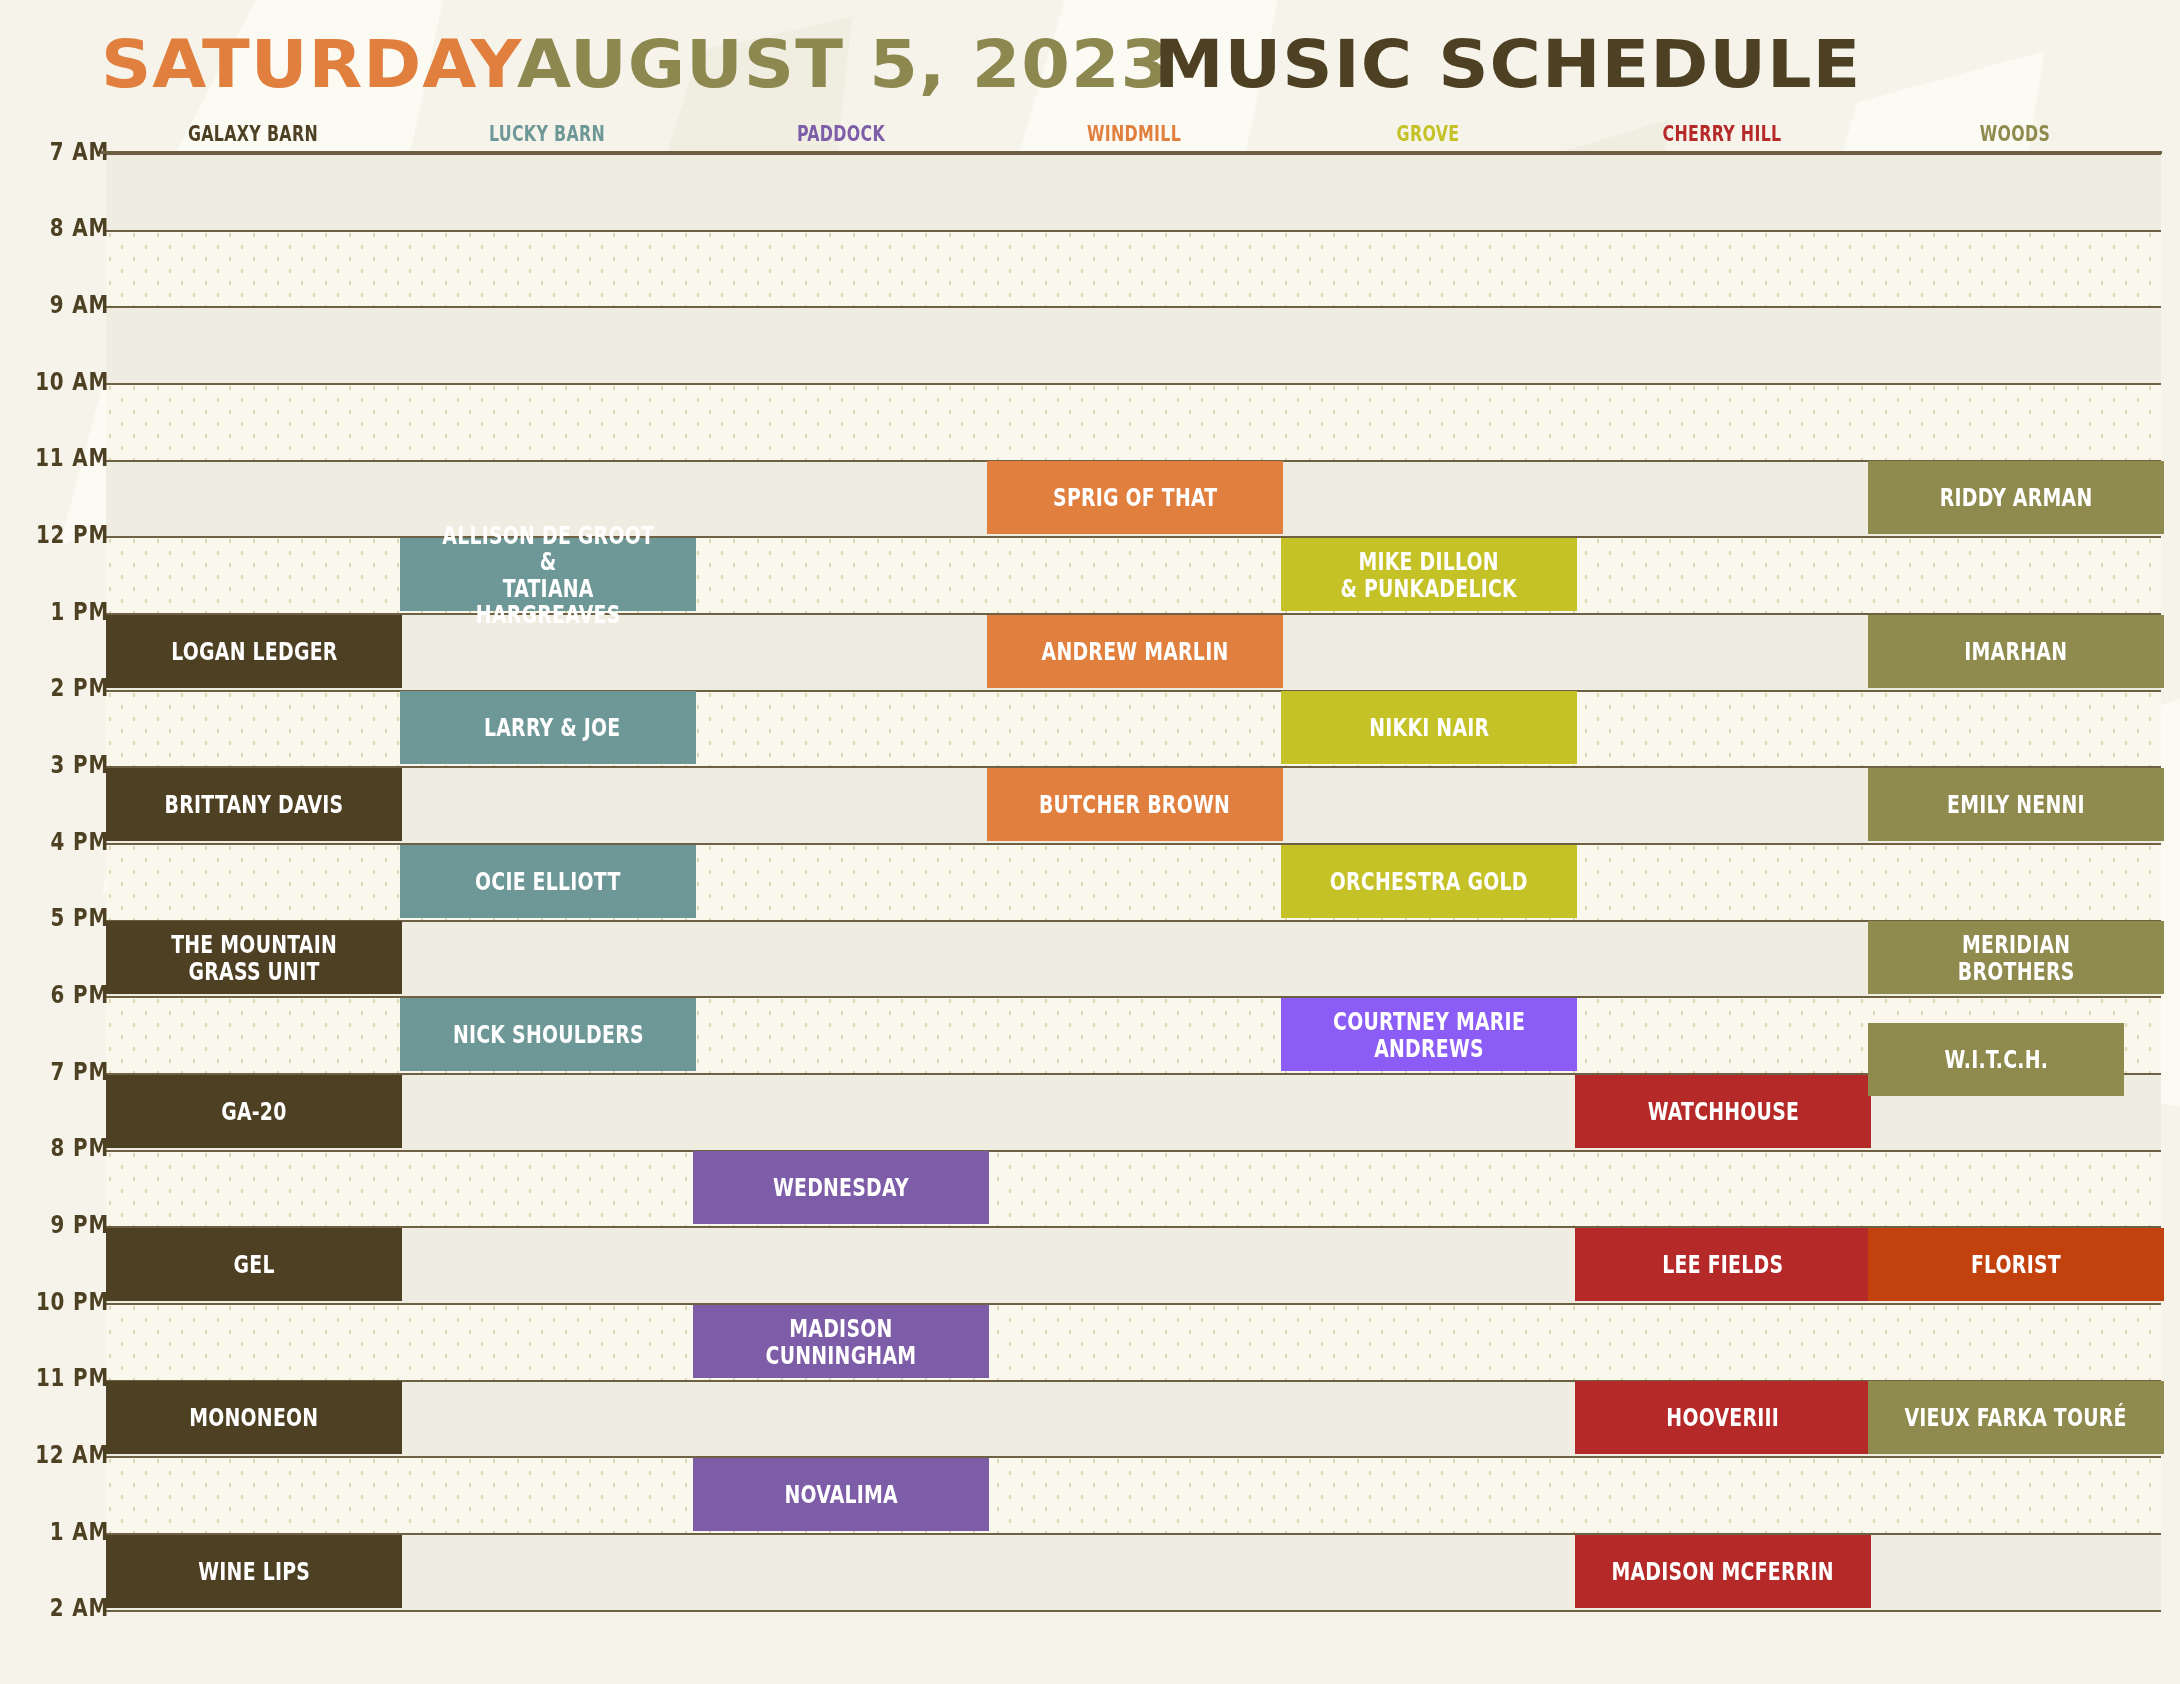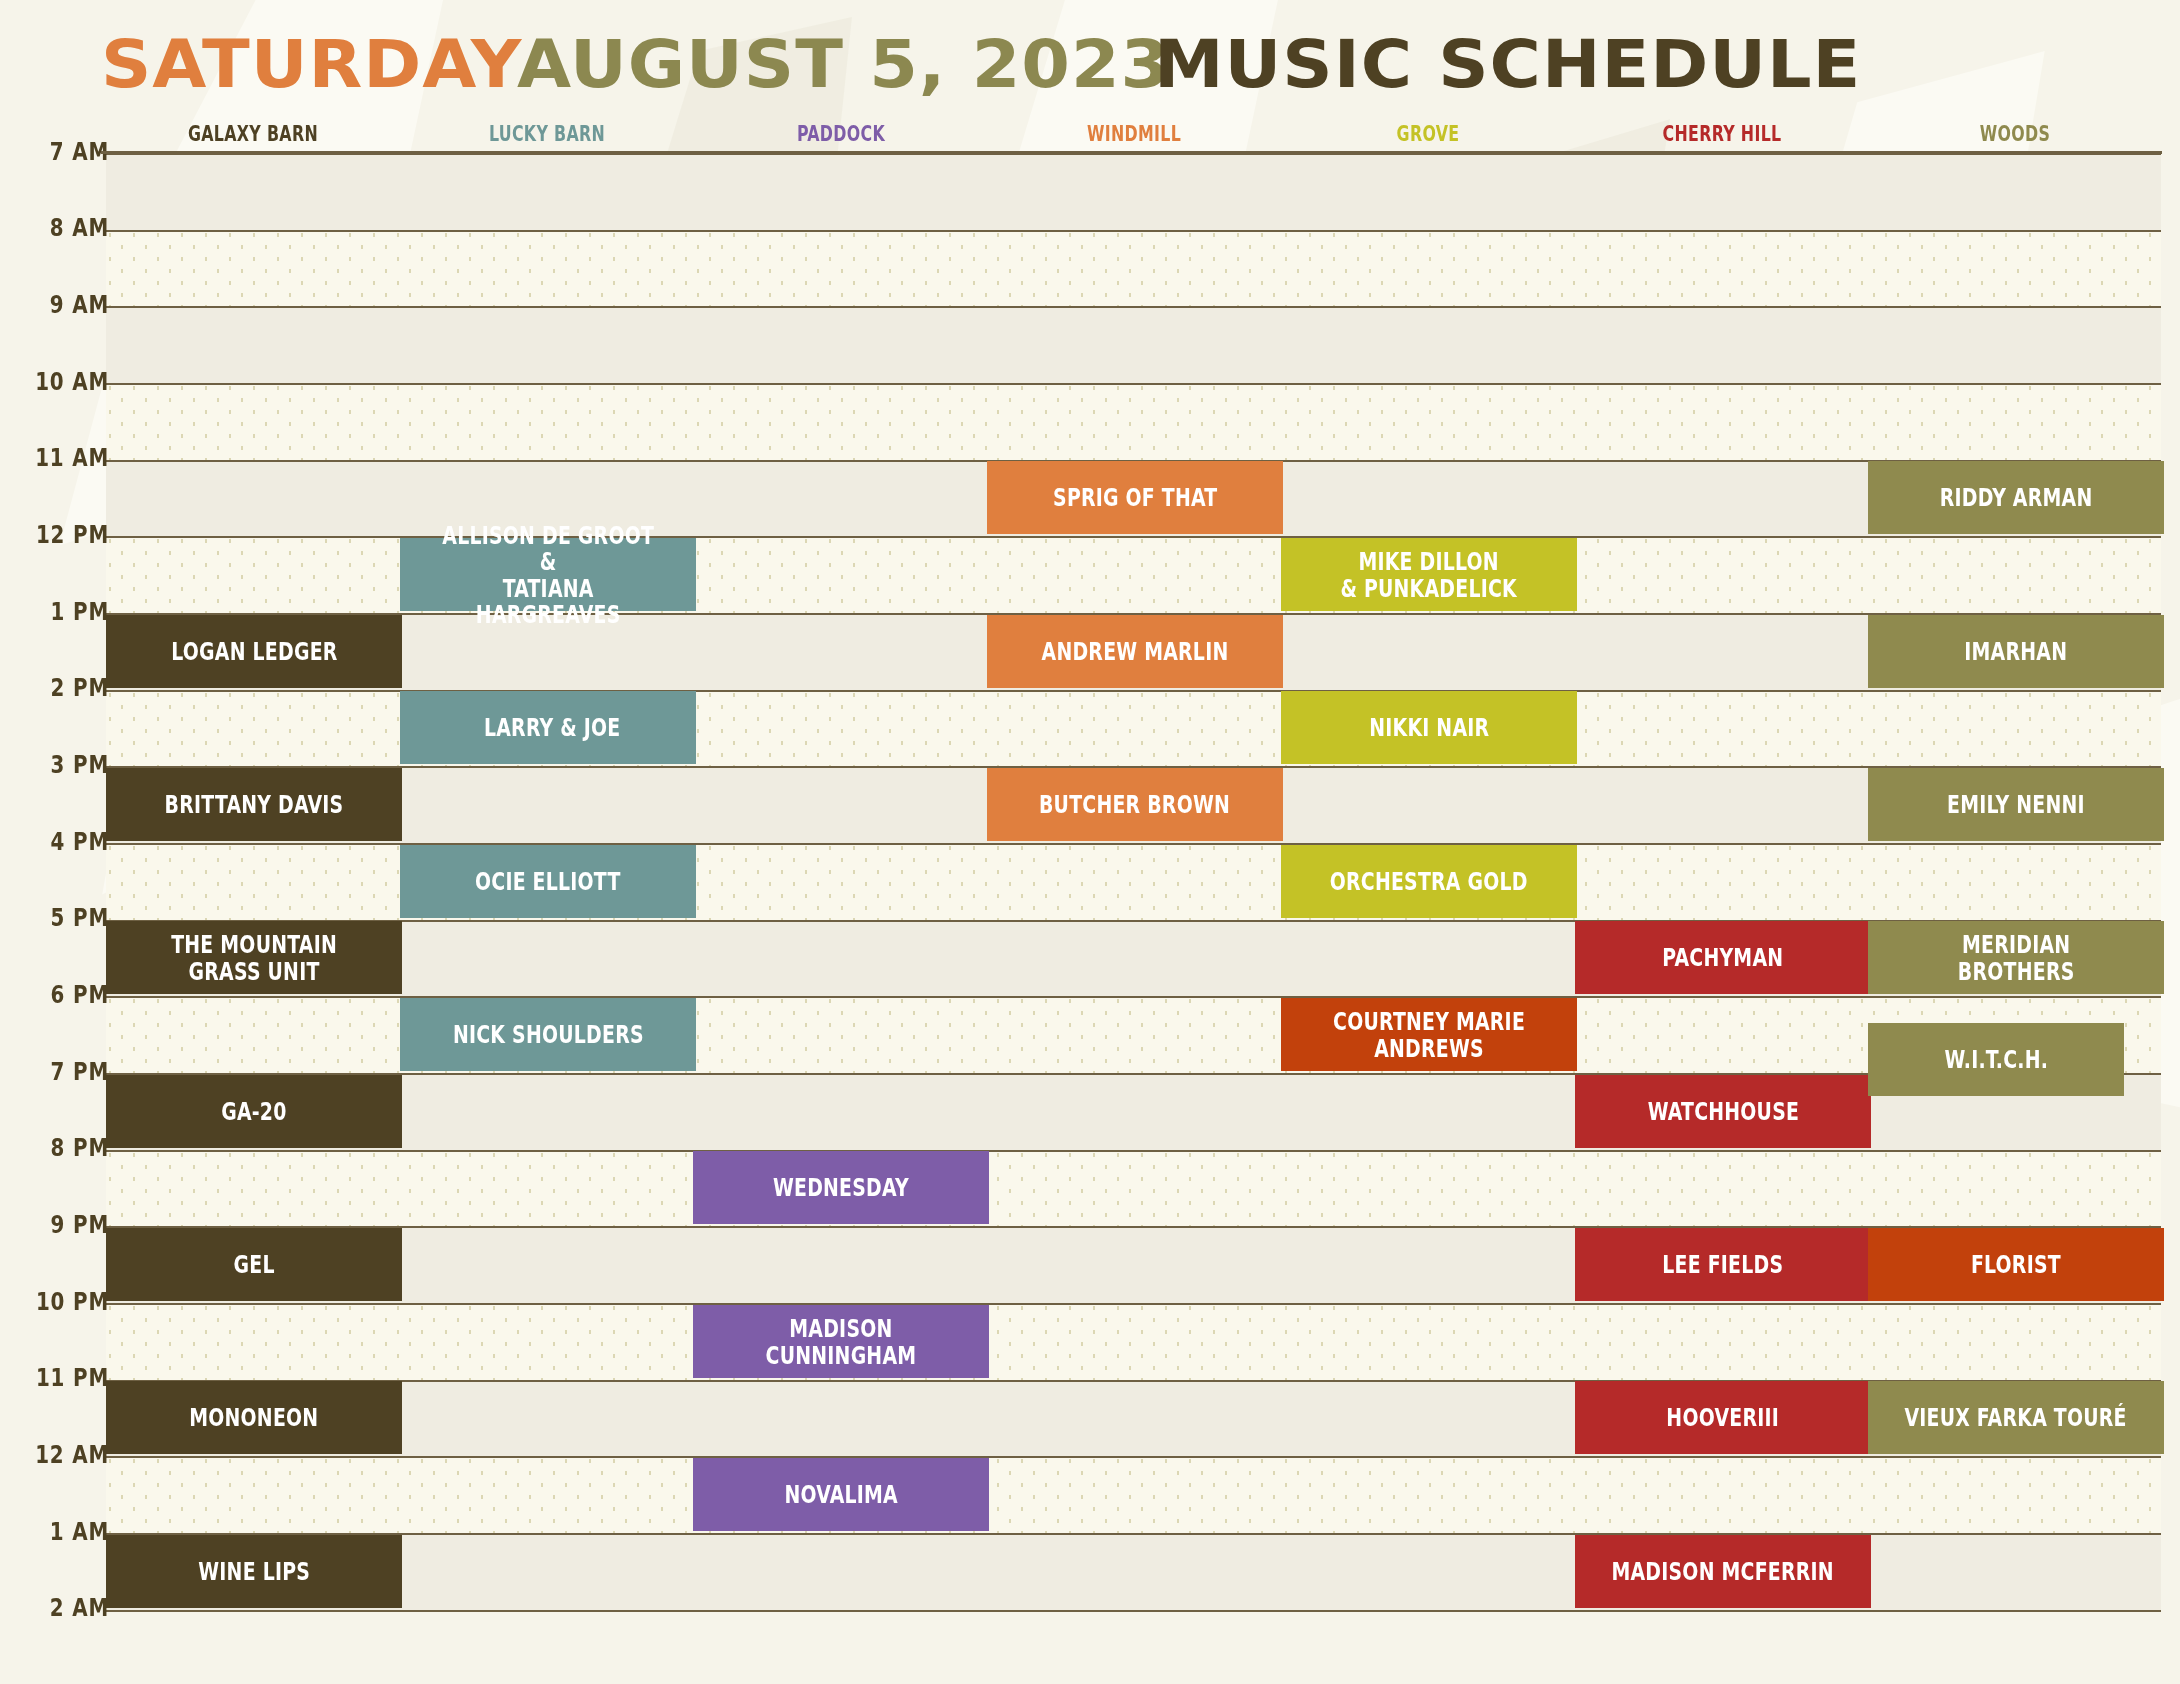--- a/index.html
+++ b/index.html
@@ -211,30 +211,27 @@
     <div class="set-block" style="left: 400px; top: 692px; width: 296px; height: 73px; background: rgb(110, 152, 151);">
       <span class="set-title">OCIE ELLIOTT</span>
     </div>
     <div class="set-block" style="left: 1281px; top: 692px; width: 296px; height: 73px; background: rgb(196, 194, 38);">
       <span class="set-title">ORCHESTRA GOLD</span>
     </div>
     <div class="set-block" style="left: 106px; top: 768px; width: 296px; height: 73px; background: rgb(78, 65, 35);">
       <span class="set-title">THE MOUNTAIN
 GRASS UNIT</span>
     </div>
-    <div class="set-block" style="left: 1575px; top: 768px; width: 296px; height: 73px; background: rgb(181, 42, 41);">
-      <span class="set-title">PACHYMAN</span>
-    </div>
     <div class="set-block" style="left: 1868px; top: 768px; width: 296px; height: 73px; background: rgb(143, 138, 78);">
       <span class="set-title">MERIDIAN BROTHERS</span>
     </div>
     <div class="set-block" style="left: 400px; top: 845px; width: 296px; height: 73px; background: rgb(110, 152, 151);">
       <span class="set-title">NICK SHOULDERS</span>
     </div>
-    <div class="set-block" style="left: 1281px; top: 845px; width: 296px; height: 73px; background: #c2410c;">
+    <div class="set-block" style="left: 1281px; top: 845px; width: 296px; height: 73px; background: #8b5cf6;">
       <span class="set-title">COURTNEY MARIE
 ANDREWS</span>
     </div>
     <div class="set-block" style="left: 106px; top: 922px; width: 296px; height: 73px; background: rgb(78, 65, 35);">
       <span class="set-title">GA-20</span>
     </div>
     <div class="set-block" style="left: 1575px; top: 922px; width: 296px; height: 73px; background: rgb(181, 42, 41);">
       <span class="set-title">WATCHHOUSE</span>
     </div>
     <div class="set-block" style="left: 1868px; top: 870px; width: 256px; height: 73px; background: rgb(143, 138, 78);">

